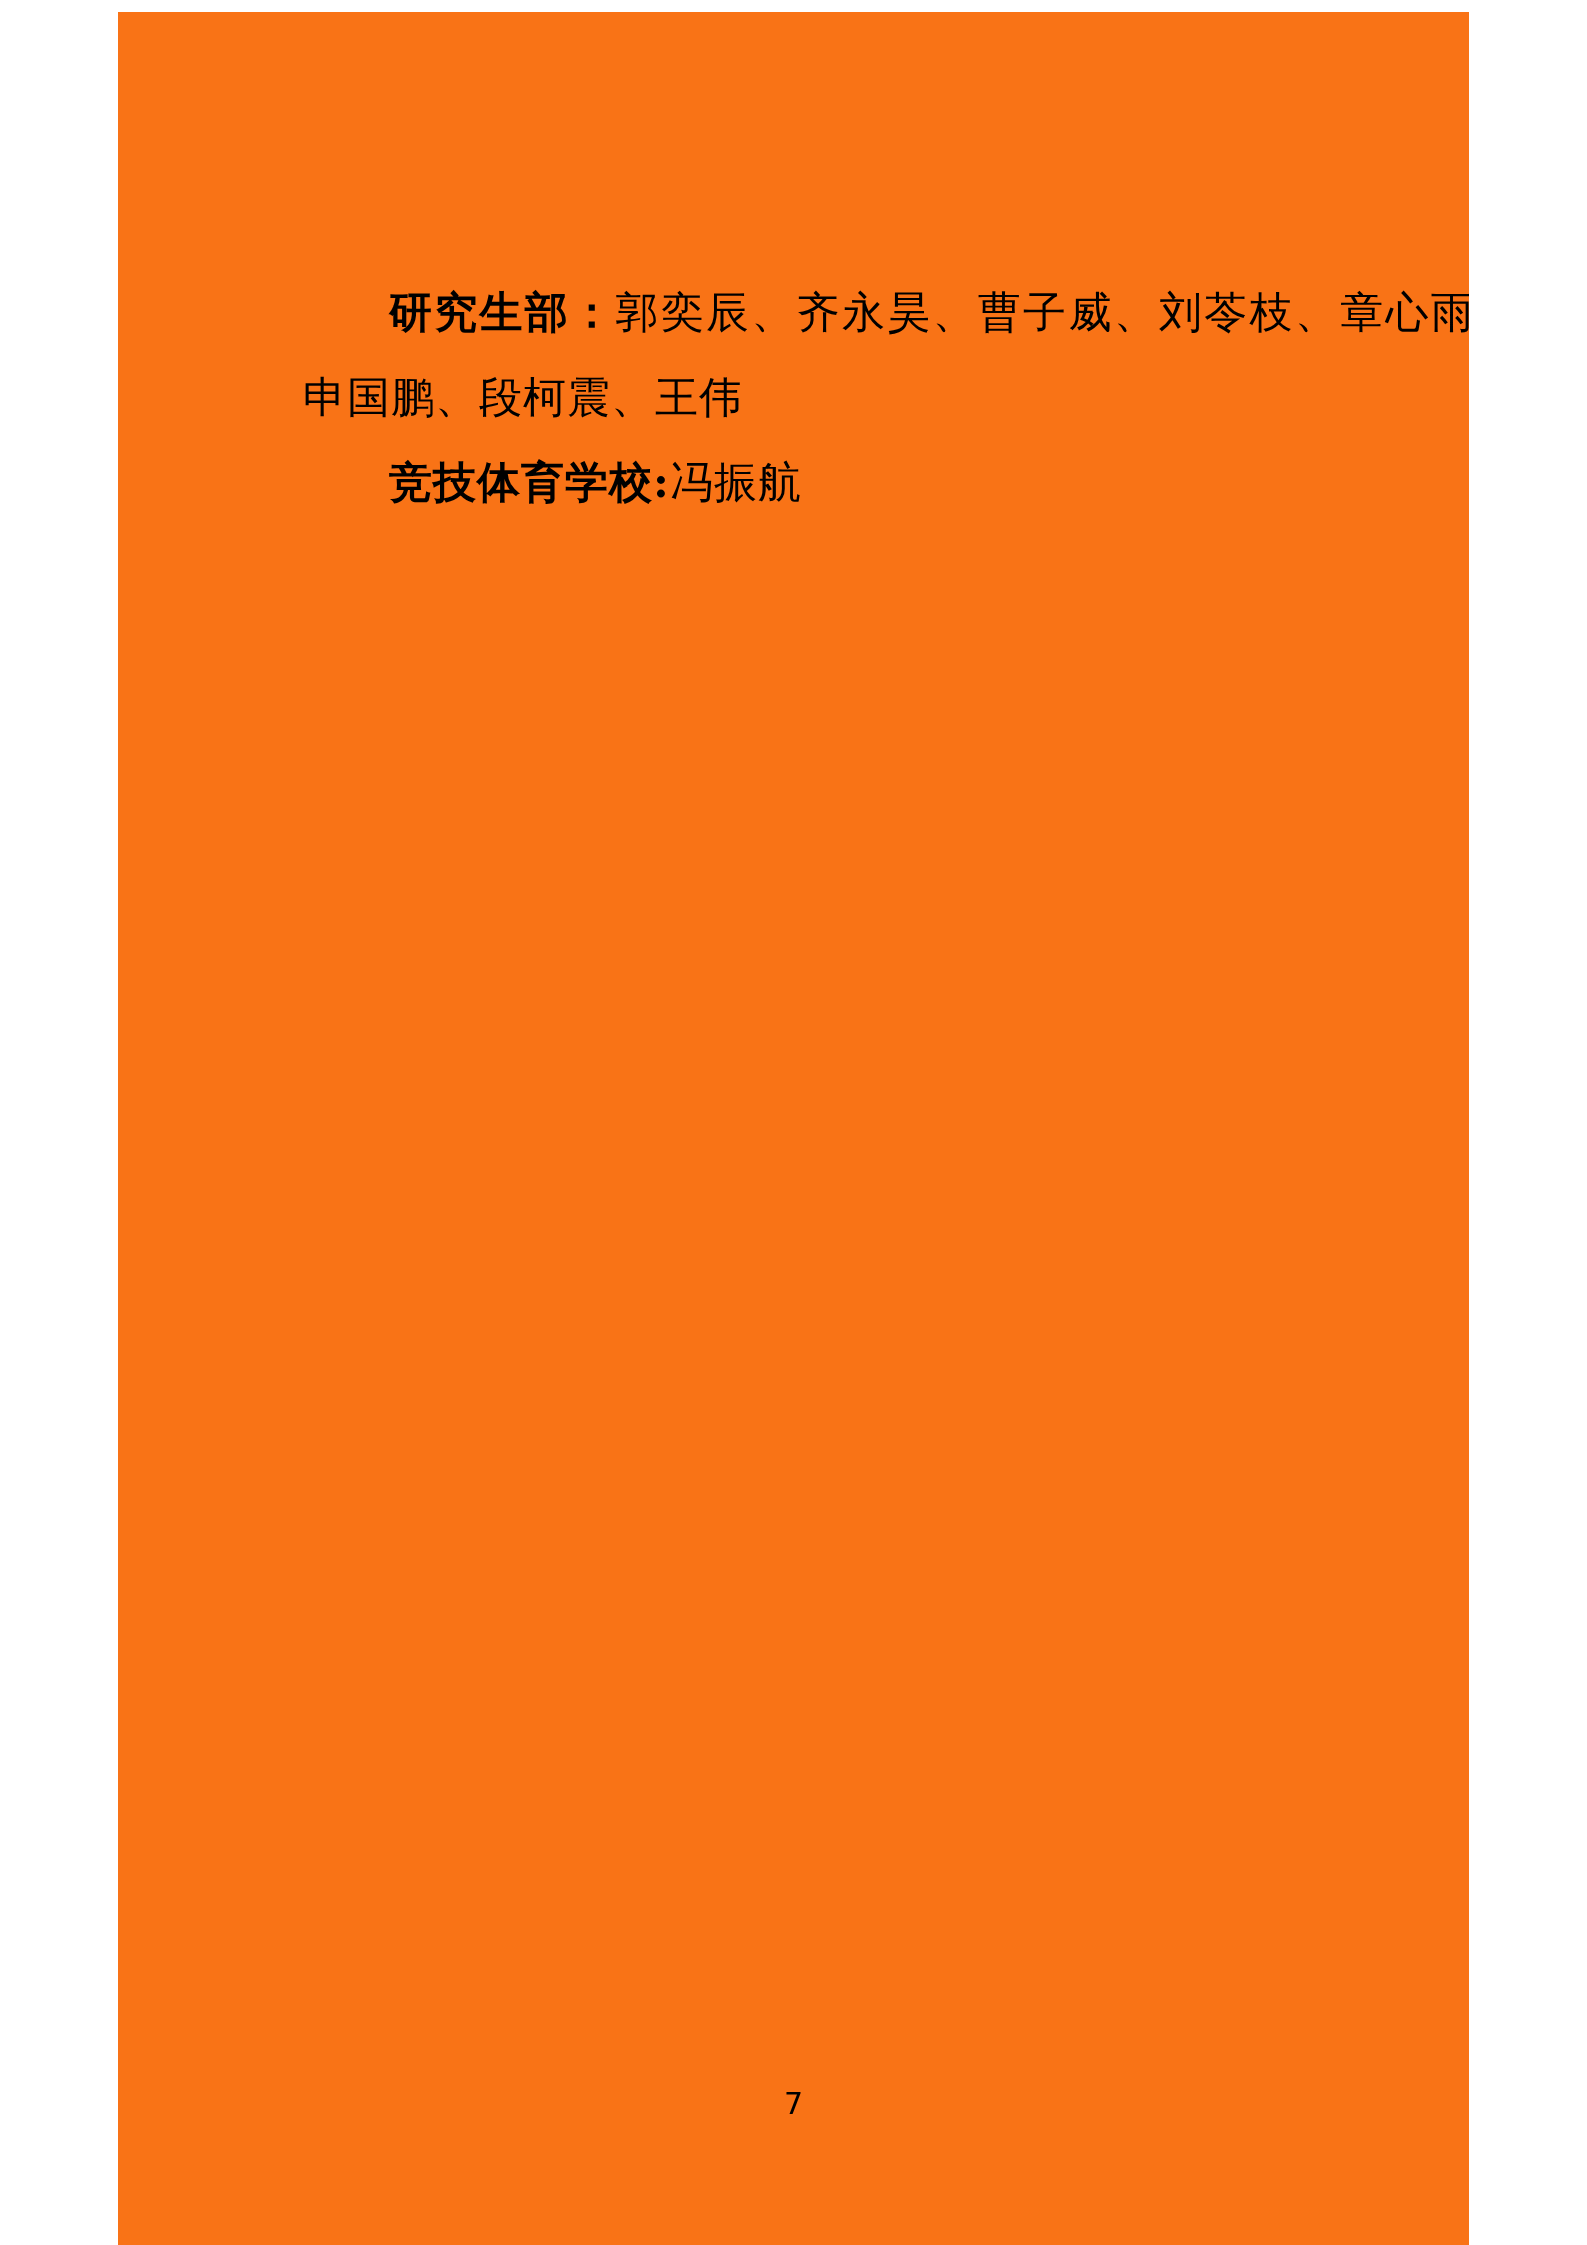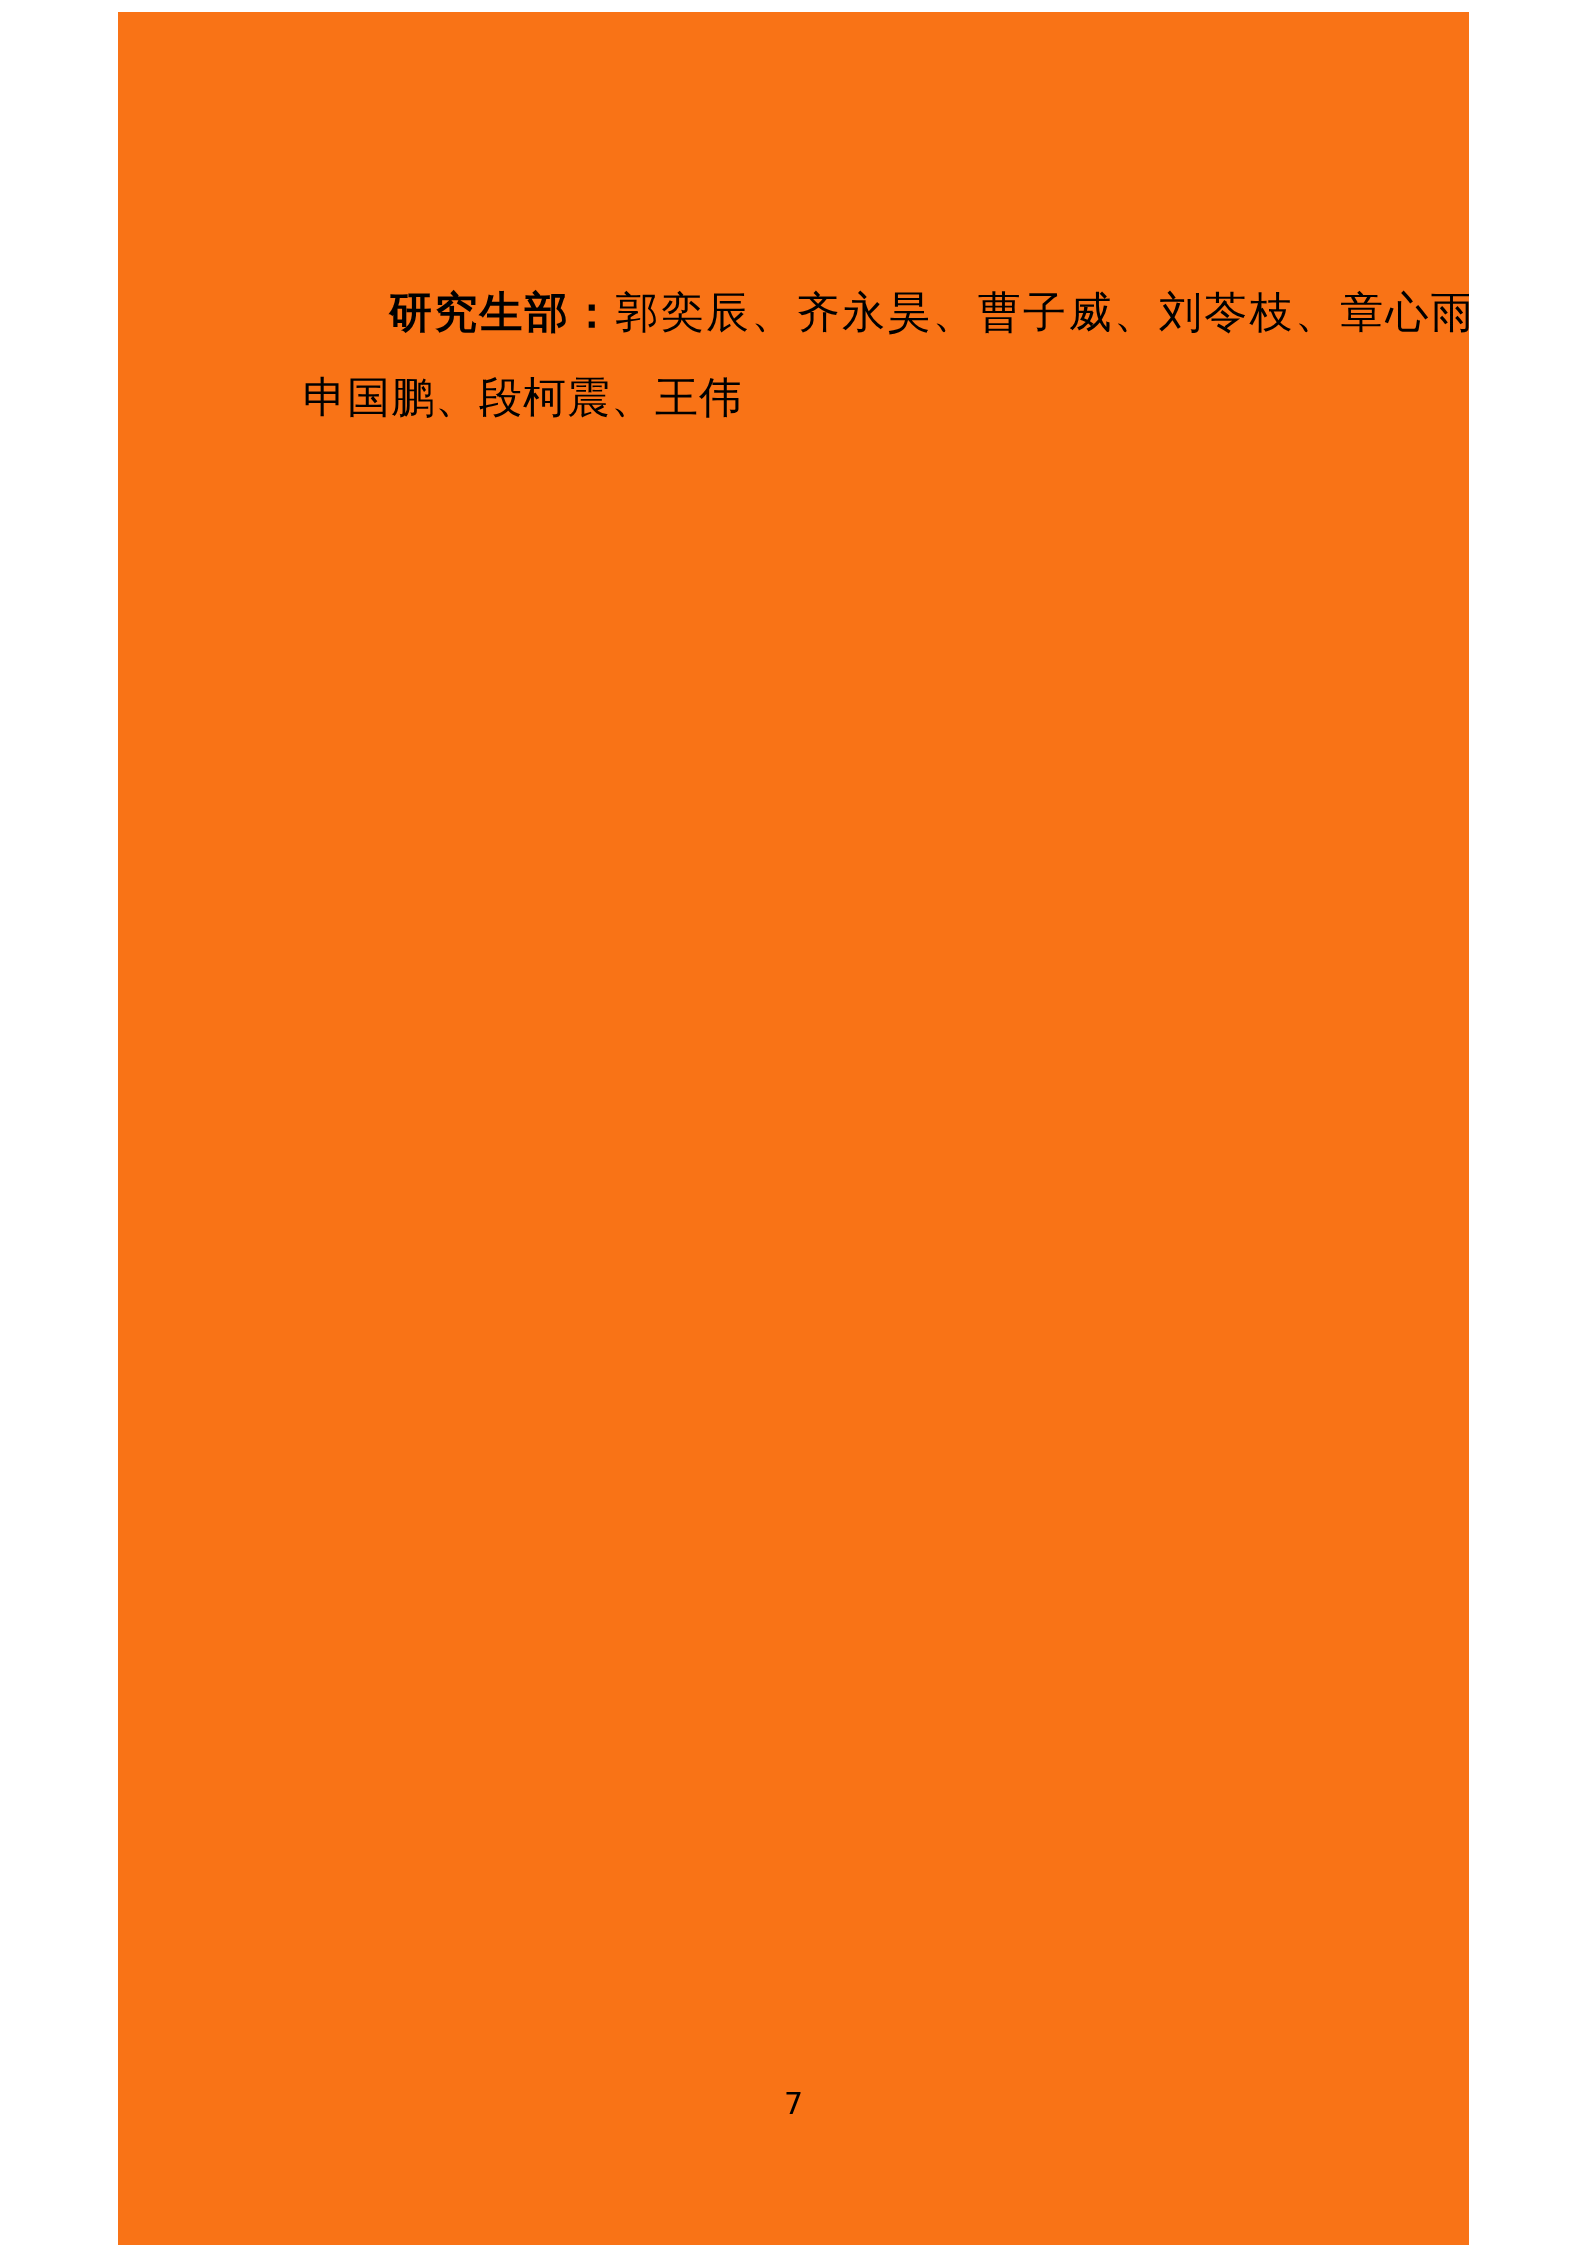--- a/index.html
+++ b/index.html
@@ -54,17 +54,20 @@
 </head>
 <body>
 
 <div class="page">
   <div class="content">
 
     <p class="para">
       <span class="lead">研究生部：</span><span class="names">郭奕辰、齐永昊、曹子威、刘苓枝、章心雨、申国鹏、段柯震、王伟</span>
     </p>
 
+    <p class="para">
+      <span class="lead">竞技体育学校:</span><span class="names">冯振航</span>
+    </p>
 
   </div>
 
   <div class="page-number">7</div>
 </div>
 
 </body></html>

